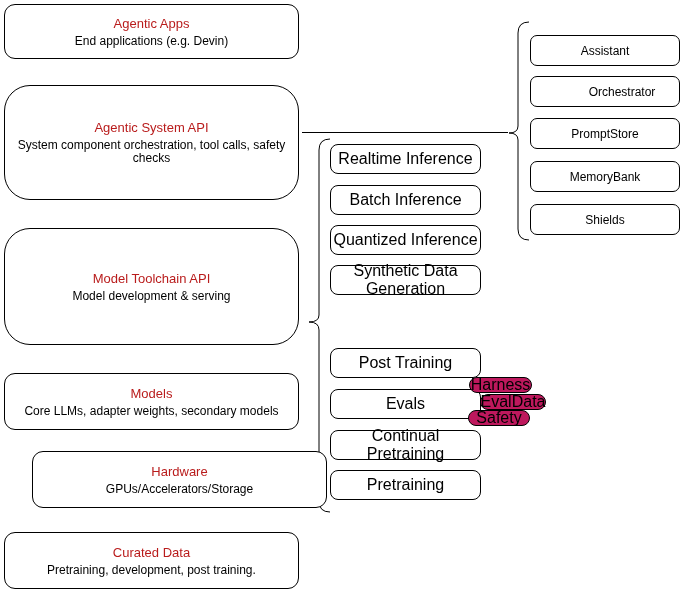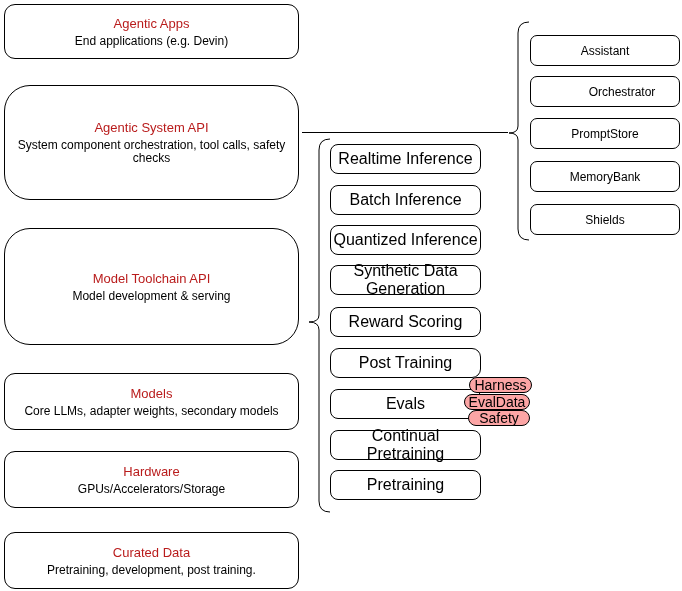--- a/index.html
+++ b/index.html
@@ -62,28 +62,28 @@
   .right-node {
     left: 530px;
     width: 150px;
     height: 31px;
     border-radius: 7px;
     font-size: 12px;
   }
   .pill {
     position: absolute;
     box-sizing: border-box;
-    background: #fca5a5;
+    background: #be185d;
     border: 1px solid #000000;
     border-radius: 999px;
     height: 16px;
     display: flex;
     align-items: center;
     justify-content: center;
-    font-size: 14px;
+    font-size: 16px;
     line-height: 14px;
     z-index: 2;
   }
 </style>
 </head>
 <body>
 
 <div id="canvas">
 
   <svg class="overlay" width="682" height="591" viewBox="0 0 682 591">
@@ -108,21 +108,21 @@
   <div class="node left-node r-big" style="top:228px;height:117px;">
     <div class="title">Model Toolchain API</div>
     <div class="subtitle">Model development &amp; serving</div>
   </div>
 
   <div class="node left-node r-small" style="top:373px;height:57px;">
     <div class="title">Models</div>
     <div class="subtitle">Core LLMs, adapter weights, secondary models</div>
   </div>
 
-  <div class="node left-node r-small" style="top:451px;height:57px;">
+  <div class="node left-node r-small" style="top:451px;height:57px;margin-left:28px;">
     <div class="title">Hardware</div>
     <div class="subtitle">GPUs/Accelerators/Storage</div>
   </div>
 
   <div class="node left-node r-small" style="top:532px;height:57px;">
     <div class="title">Curated Data</div>
     <div class="subtitle">Pretraining, development, post training.</div>
   </div>
 
   <div class="node mid-node" style="top:144px;">
@@ -130,40 +130,37 @@
   </div>
   <div class="node mid-node" style="top:185px;">
     <span>Batch Inference</span>
   </div>
   <div class="node mid-node" style="top:225px;">
     <span>Quantized Inference</span>
   </div>
   <div class="node mid-node" style="top:265px;">
     <span>Synthetic Data Generation</span>
   </div>
-  <div class="node mid-node" style="top:307px;">
-    <span>Reward Scoring</span>
-  </div>
-  <div class="node mid-node" style="top:348px;border-radius:9px;">
+  <div class="node mid-node" style="top:348px;">
     <span>Post Training</span>
   </div>
   <div class="node mid-node" style="top:389px;">
     <span>Evals</span>
   </div>
   <div class="node mid-node" style="top:430px;">
     <span>Continual Pretraining</span>
   </div>
   <div class="node mid-node" style="top:470px;">
     <span>Pretraining</span>
   </div>
 
   <div class="pill" style="left:469px;top:377px;width:63px;">
     <span>Harness</span>
   </div>
-  <div class="pill" style="left:464px;top:394px;width:66px;">
+  <div class="pill" style="left:480px;top:394px;width:66px;">
     <span>EvalData</span>
   </div>
   <div class="pill" style="left:468px;top:410px;width:62px;">
     <span>Safety</span>
   </div>
 
   <div class="node right-node" style="top:35px;">
     <span>Assistant</span>
   </div>
   <div class="node right-node" style="top:76px;padding-left:34px;">

